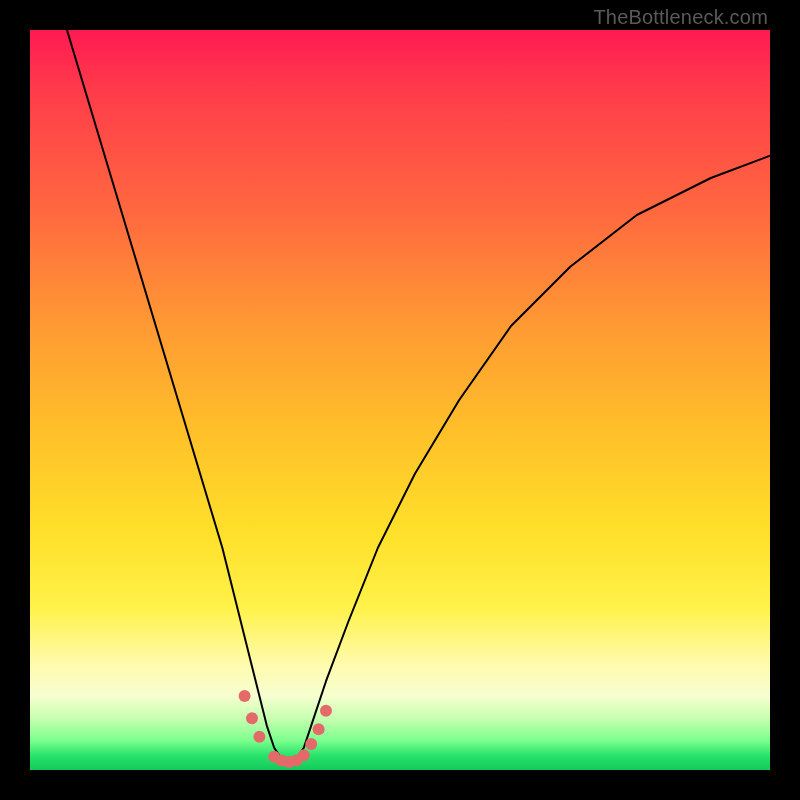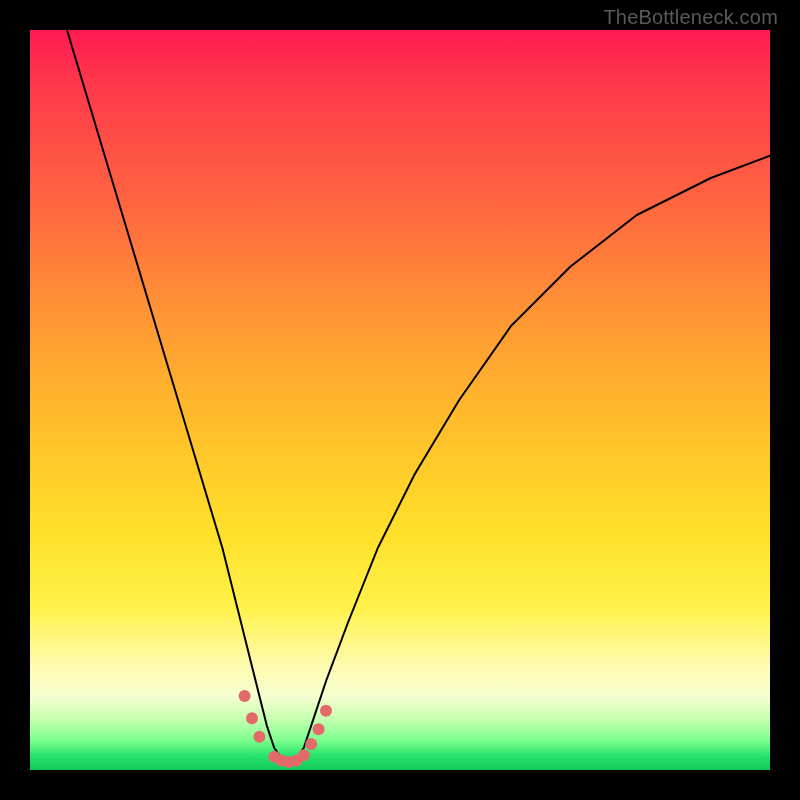--- a/index.html
+++ b/index.html
@@ -39,21 +39,21 @@
       #f6ffd0 90%,
       #c7ffb0 93%,
       #7dff8e 96%,
       #29e46b 98%,
       #14c95c 100%
     );
   }
   .watermark {
     position: absolute;
     top: 6px;
-    right: 22px;
+    right: 32px;
     color: #5a5a5a;
     font-size: 20px;
     font-weight: 400;
     letter-spacing: 0.2px;
     user-select: none;
   }
   svg.curve {
     position: absolute;
     left: 30px;
     top: 30px;

